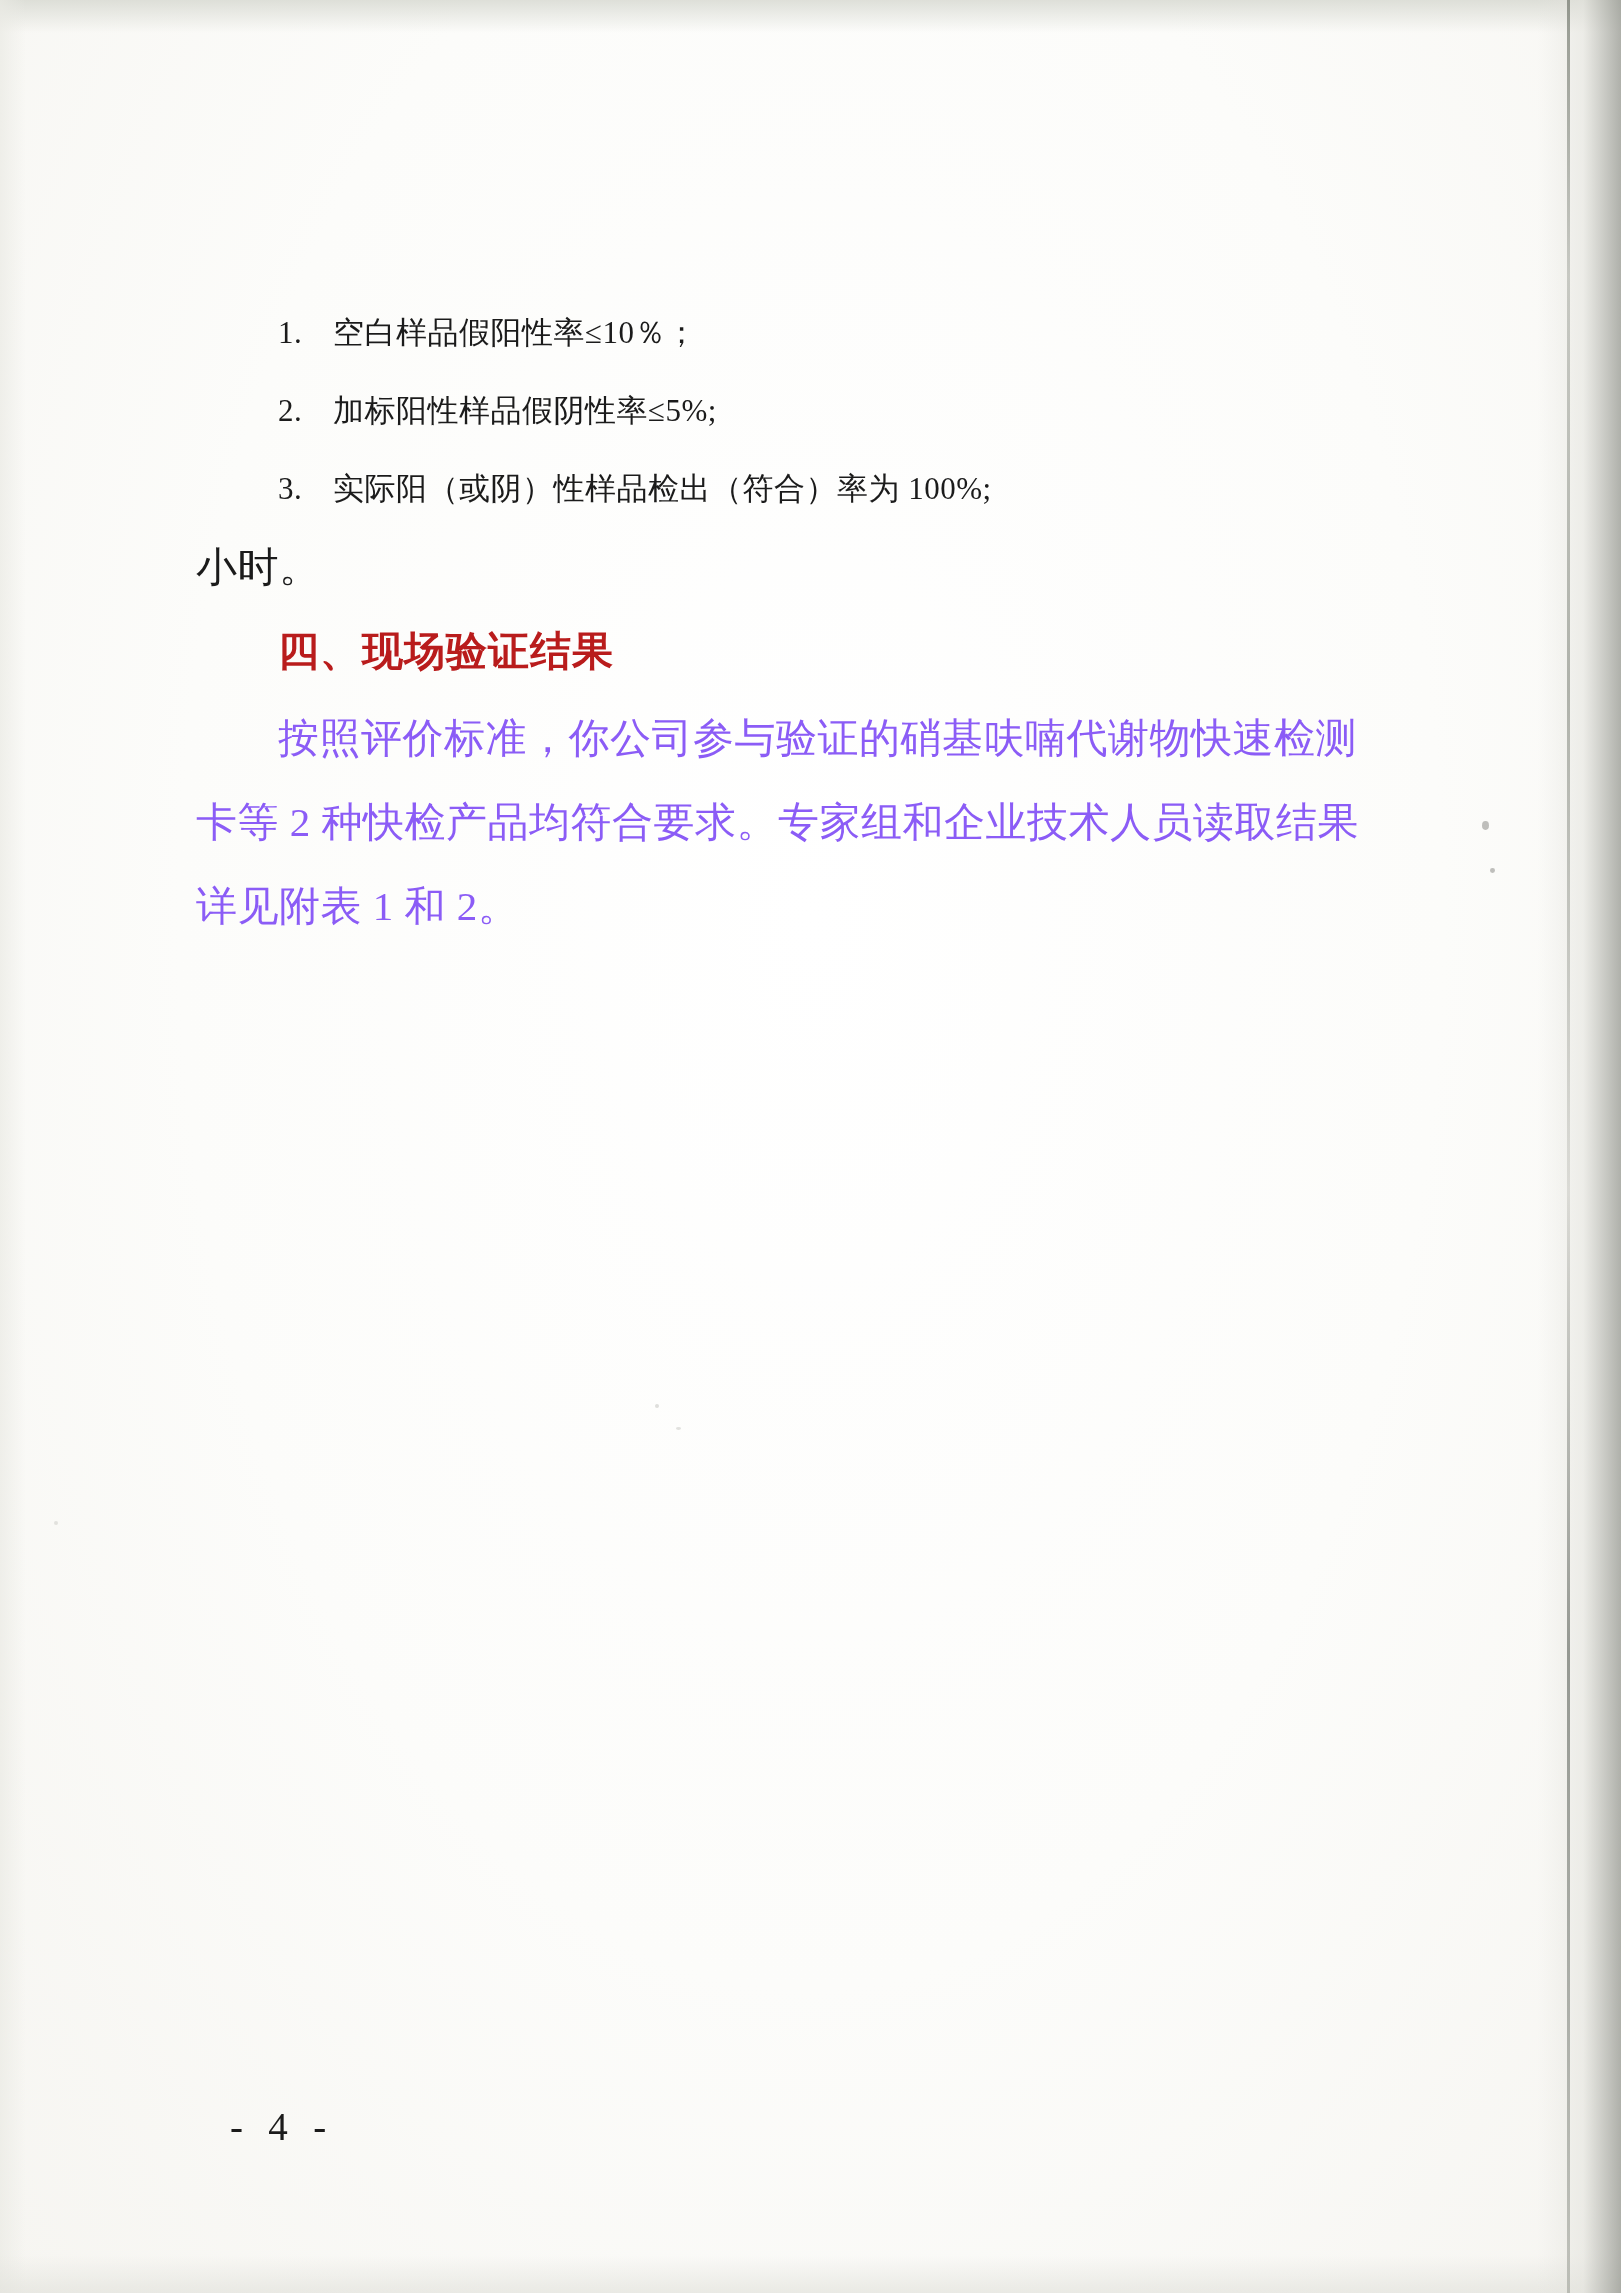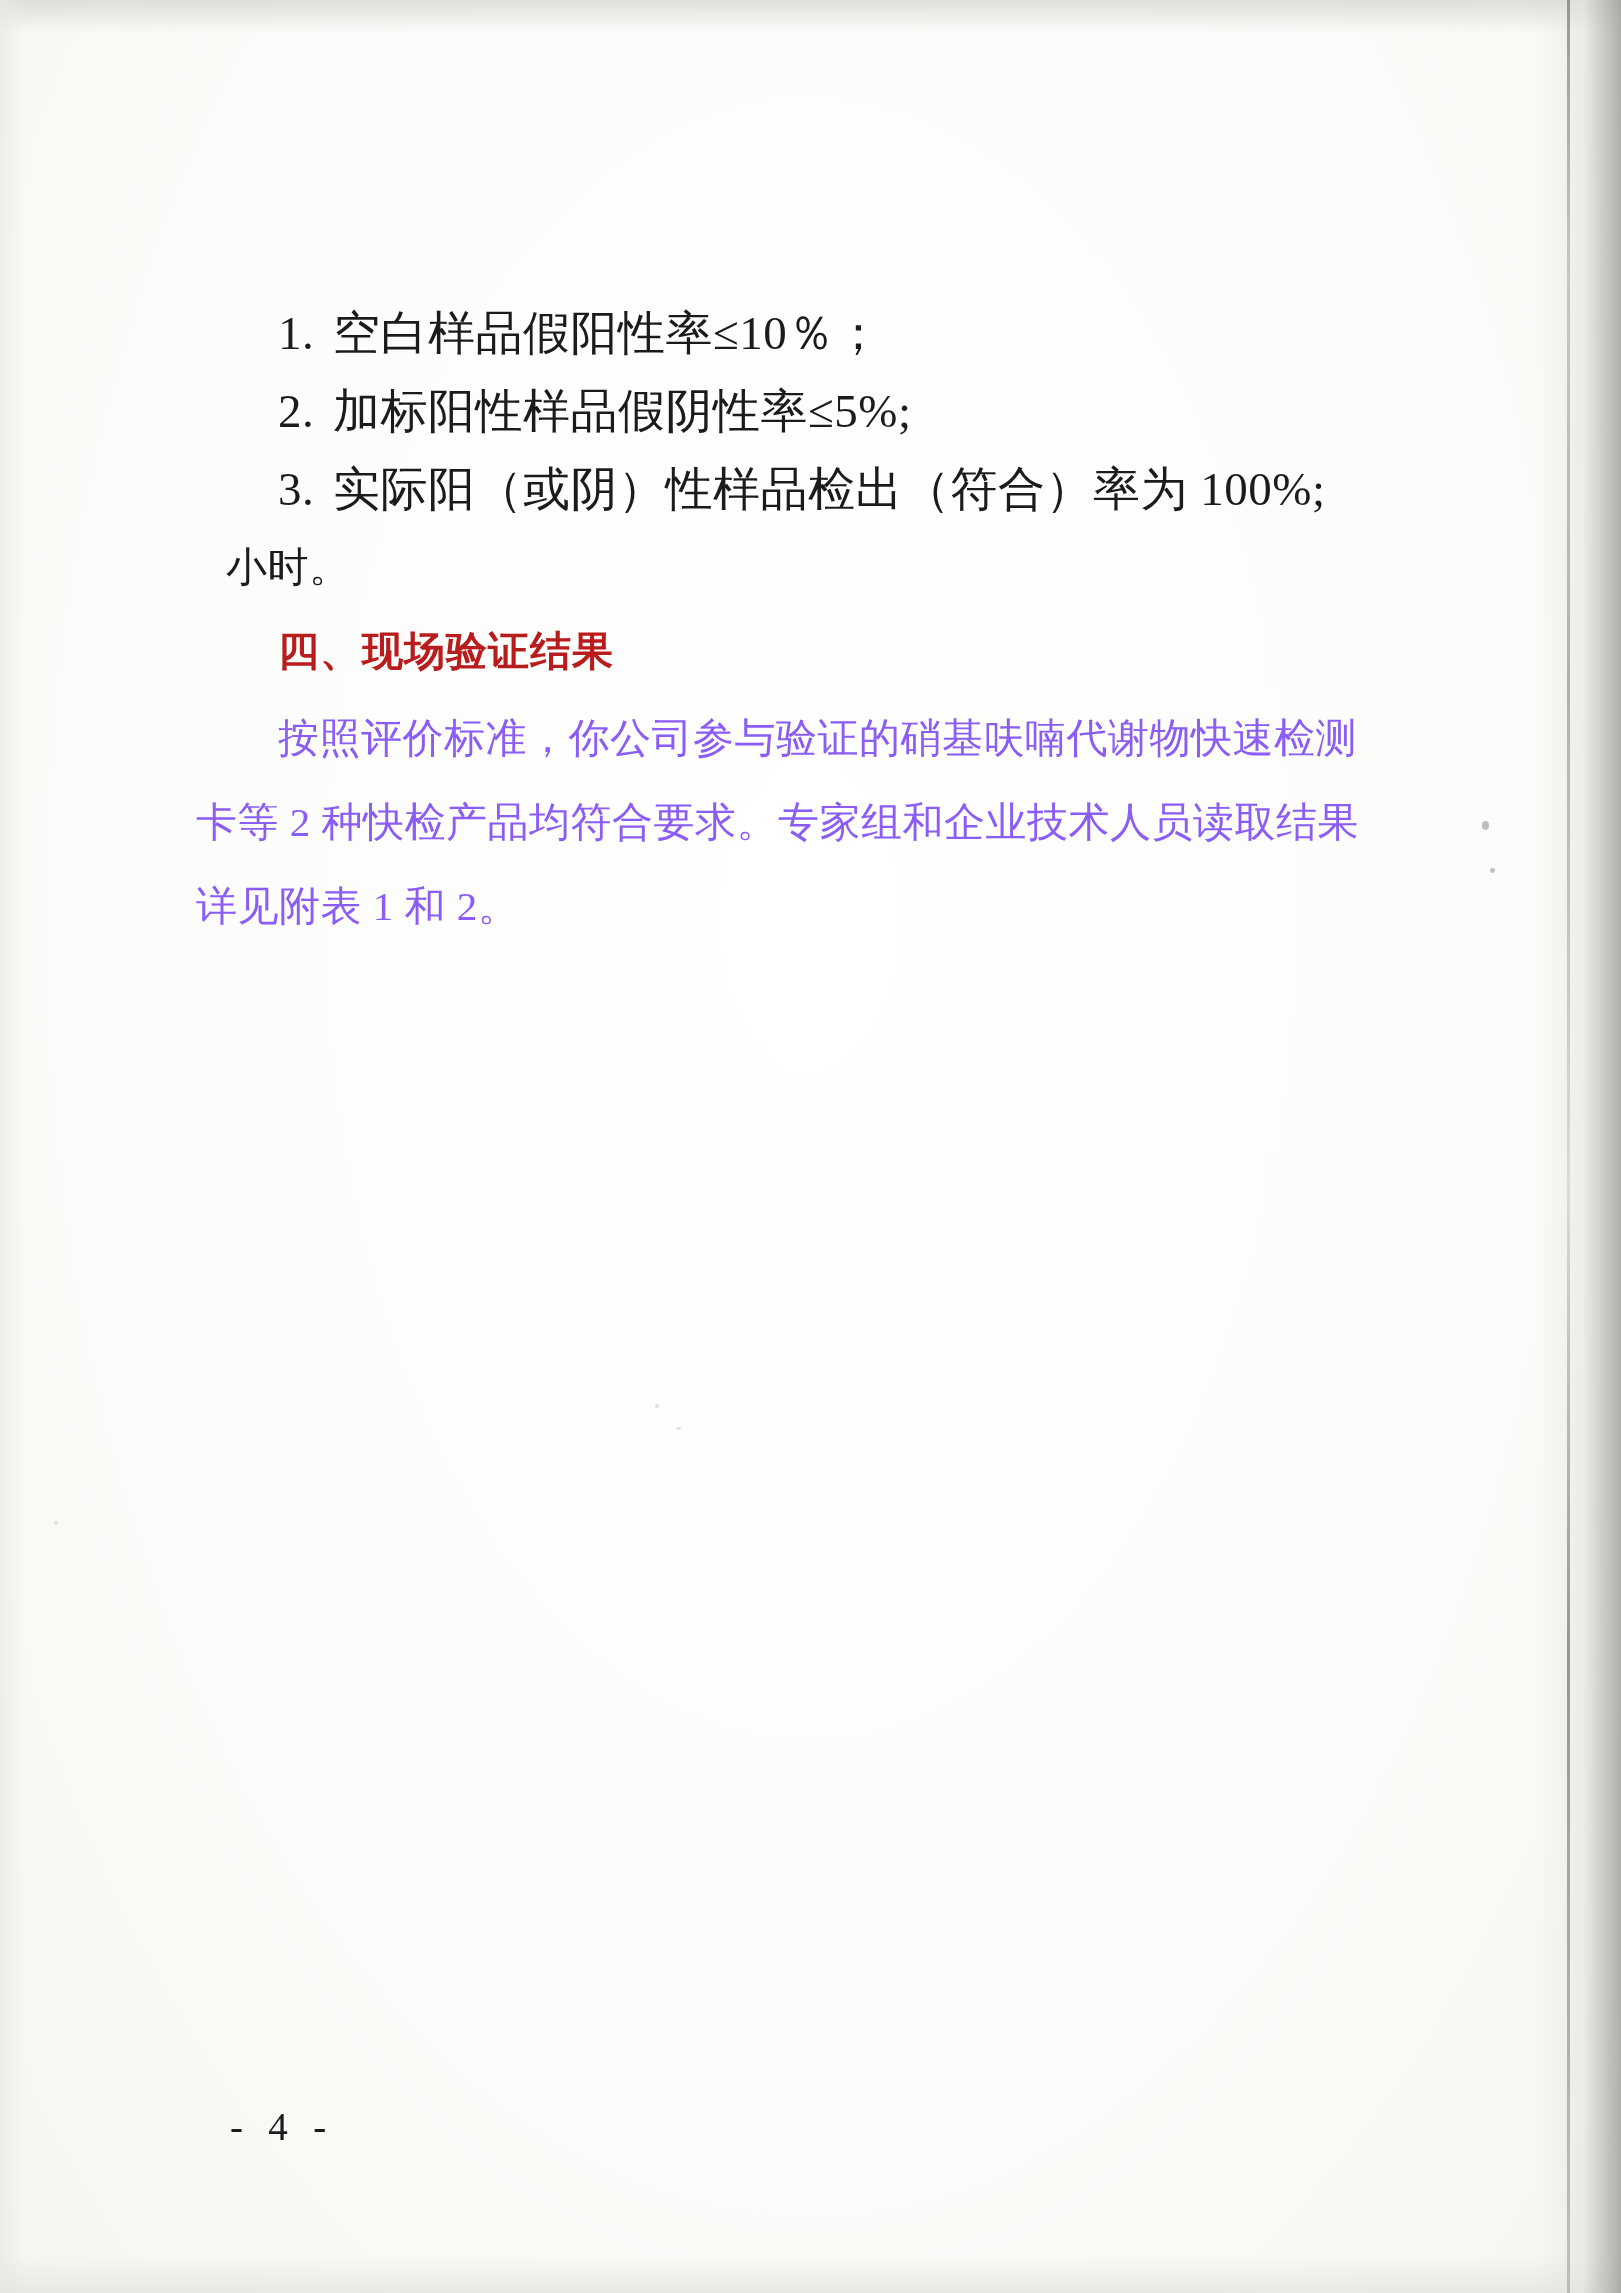--- a/index.html
+++ b/index.html
@@ -78,42 +78,41 @@
   }
 
   .content {
     position: absolute;
     left: 196px;
     top: 294px;
     width: 1235px;
   }
 
   .list-line {
-    font-size: 47px;
+    font-size: 31px;
     line-height: 78px;
     color: #1b1b1b;
     letter-spacing: 0.5px;
     padding-left: 82px;
     text-indent: 0;
     white-space: nowrap;
   }
   .list-line .num {
     display: inline-block;
     min-width: 55px;
   }
 
   .wrap-line {
     font-size: 41px;
     line-height: 78px;
     color: #1b1b1b;
     letter-spacing: 0.5px;
   }
   .wrap-line.hang {
     padding-left: 0px;
-    margin-left: 30px;
   }
 
   .section-heading {
     font-family: Liberation Serif, serif;
     font-weight: bold;
     font-size: 41px;
     line-height: 90px;
     color: #b91c1c;
     padding-left: 82px;
     letter-spacing: 1px;

